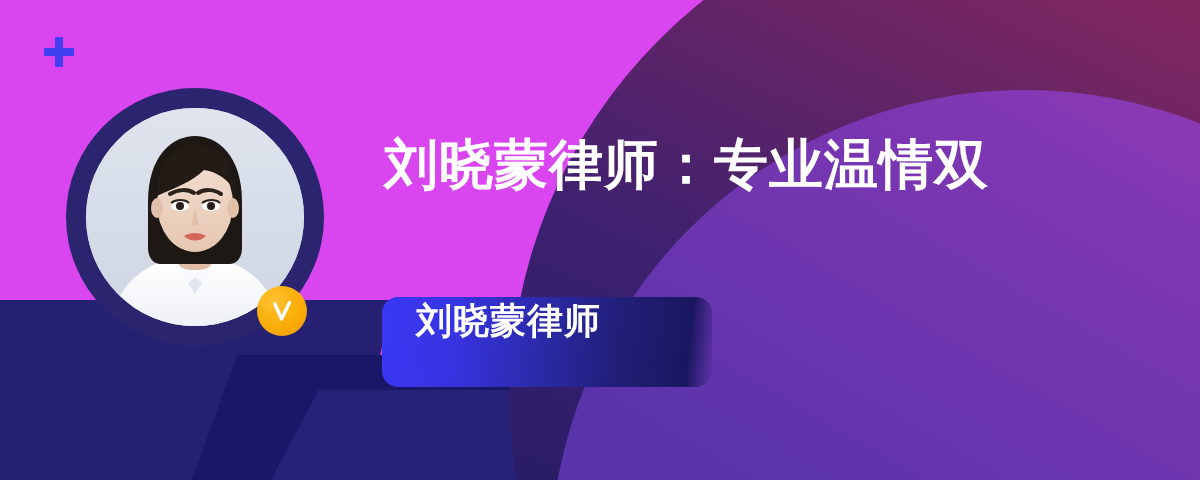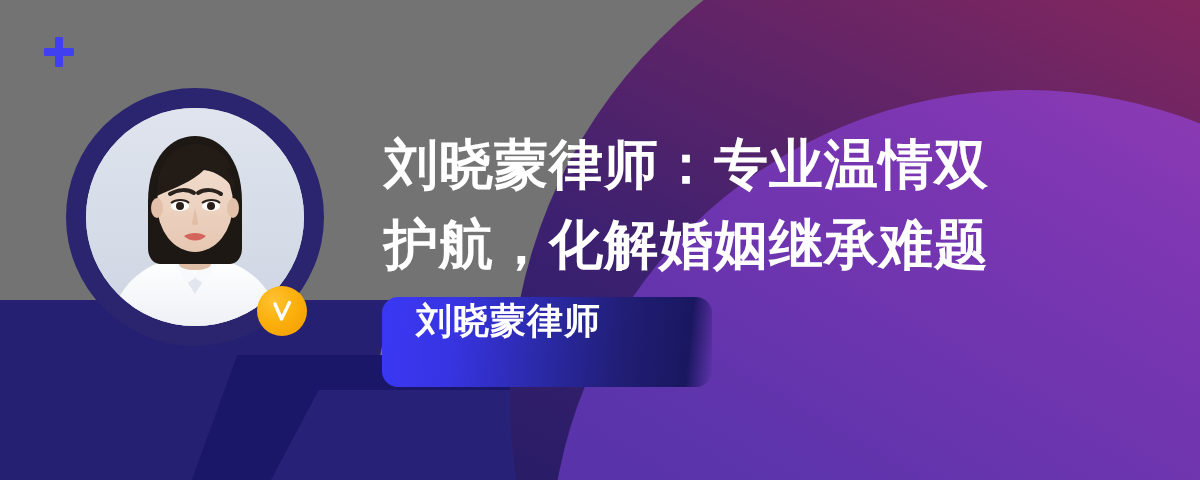--- a/index.html
+++ b/index.html
@@ -5,21 +5,21 @@
   html, body {
     margin: 0;
     padding: 0;
     background: #0e0b3d;
   }
   #banner {
     position: relative;
     width: 1200px;
     height: 480px;
     overflow: hidden;
-    background: #737373;
+    background: #d946ef;
     font-family: "Liberation Sans", "DejaVu Sans", sans-serif;
   }
 
   
   .bg-layer {
     position: absolute;
     inset: 0;
     overflow: hidden;
     pointer-events: none;
   }
@@ -244,20 +244,19 @@
     </div>
     <div class="verified-badge">
       <svg width="28" height="28" viewBox="0 0 28 28" xmlns="http://www.w3.org/2000/svg" aria-hidden="true">
         <path d="M7 7 L13.5 22 L21.5 5.5" stroke="#ffffff" stroke-width="3.4" fill="none" stroke-linecap="round" stroke-linejoin="round"></path>
       </svg>
     </div>
   </div>
 
   <div class="title-block">
     <div class="title-line">刘晓蒙律师：专业温情双</div>
-    <div class="title-line">护航，化解婚姻继承难题</div>
   </div>
 
   <div class="name-pill">
     <span class="name-pill-label">刘晓蒙律师</span>
   </div>
 
 </div>
 
 </body></html>

